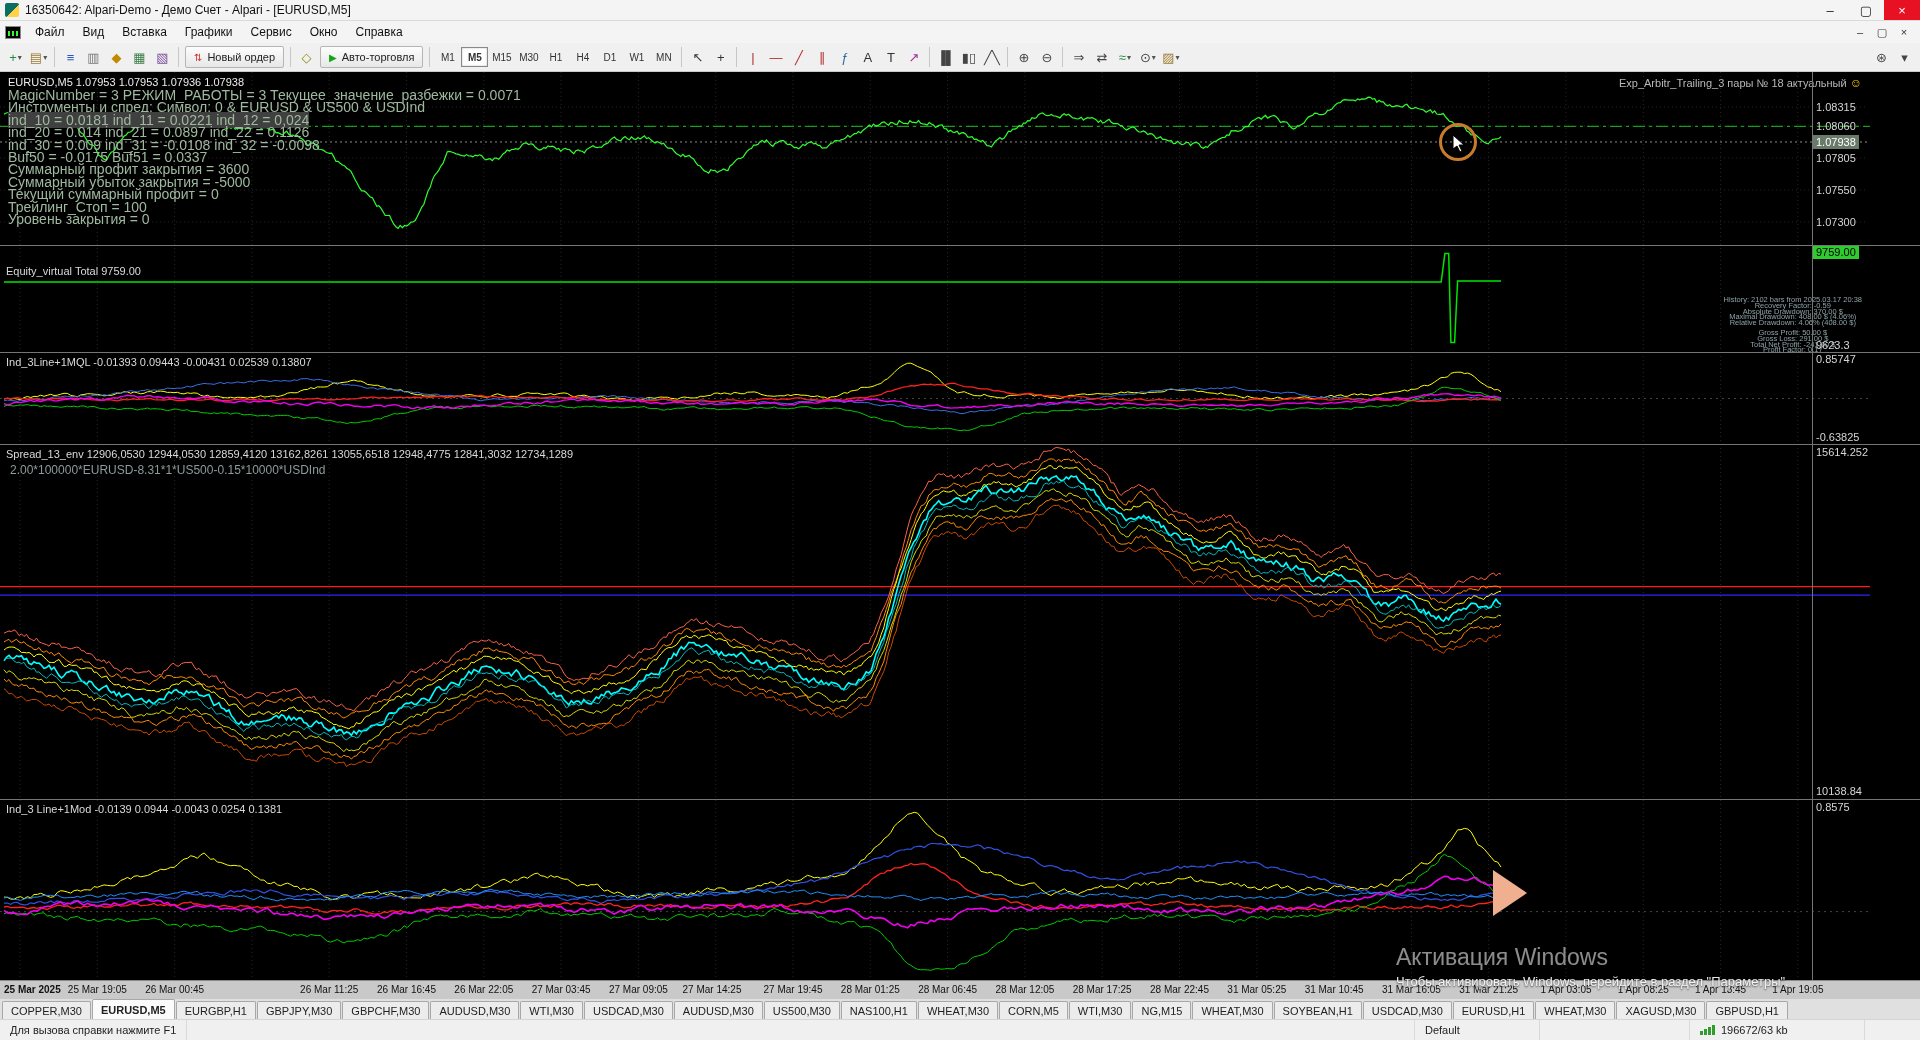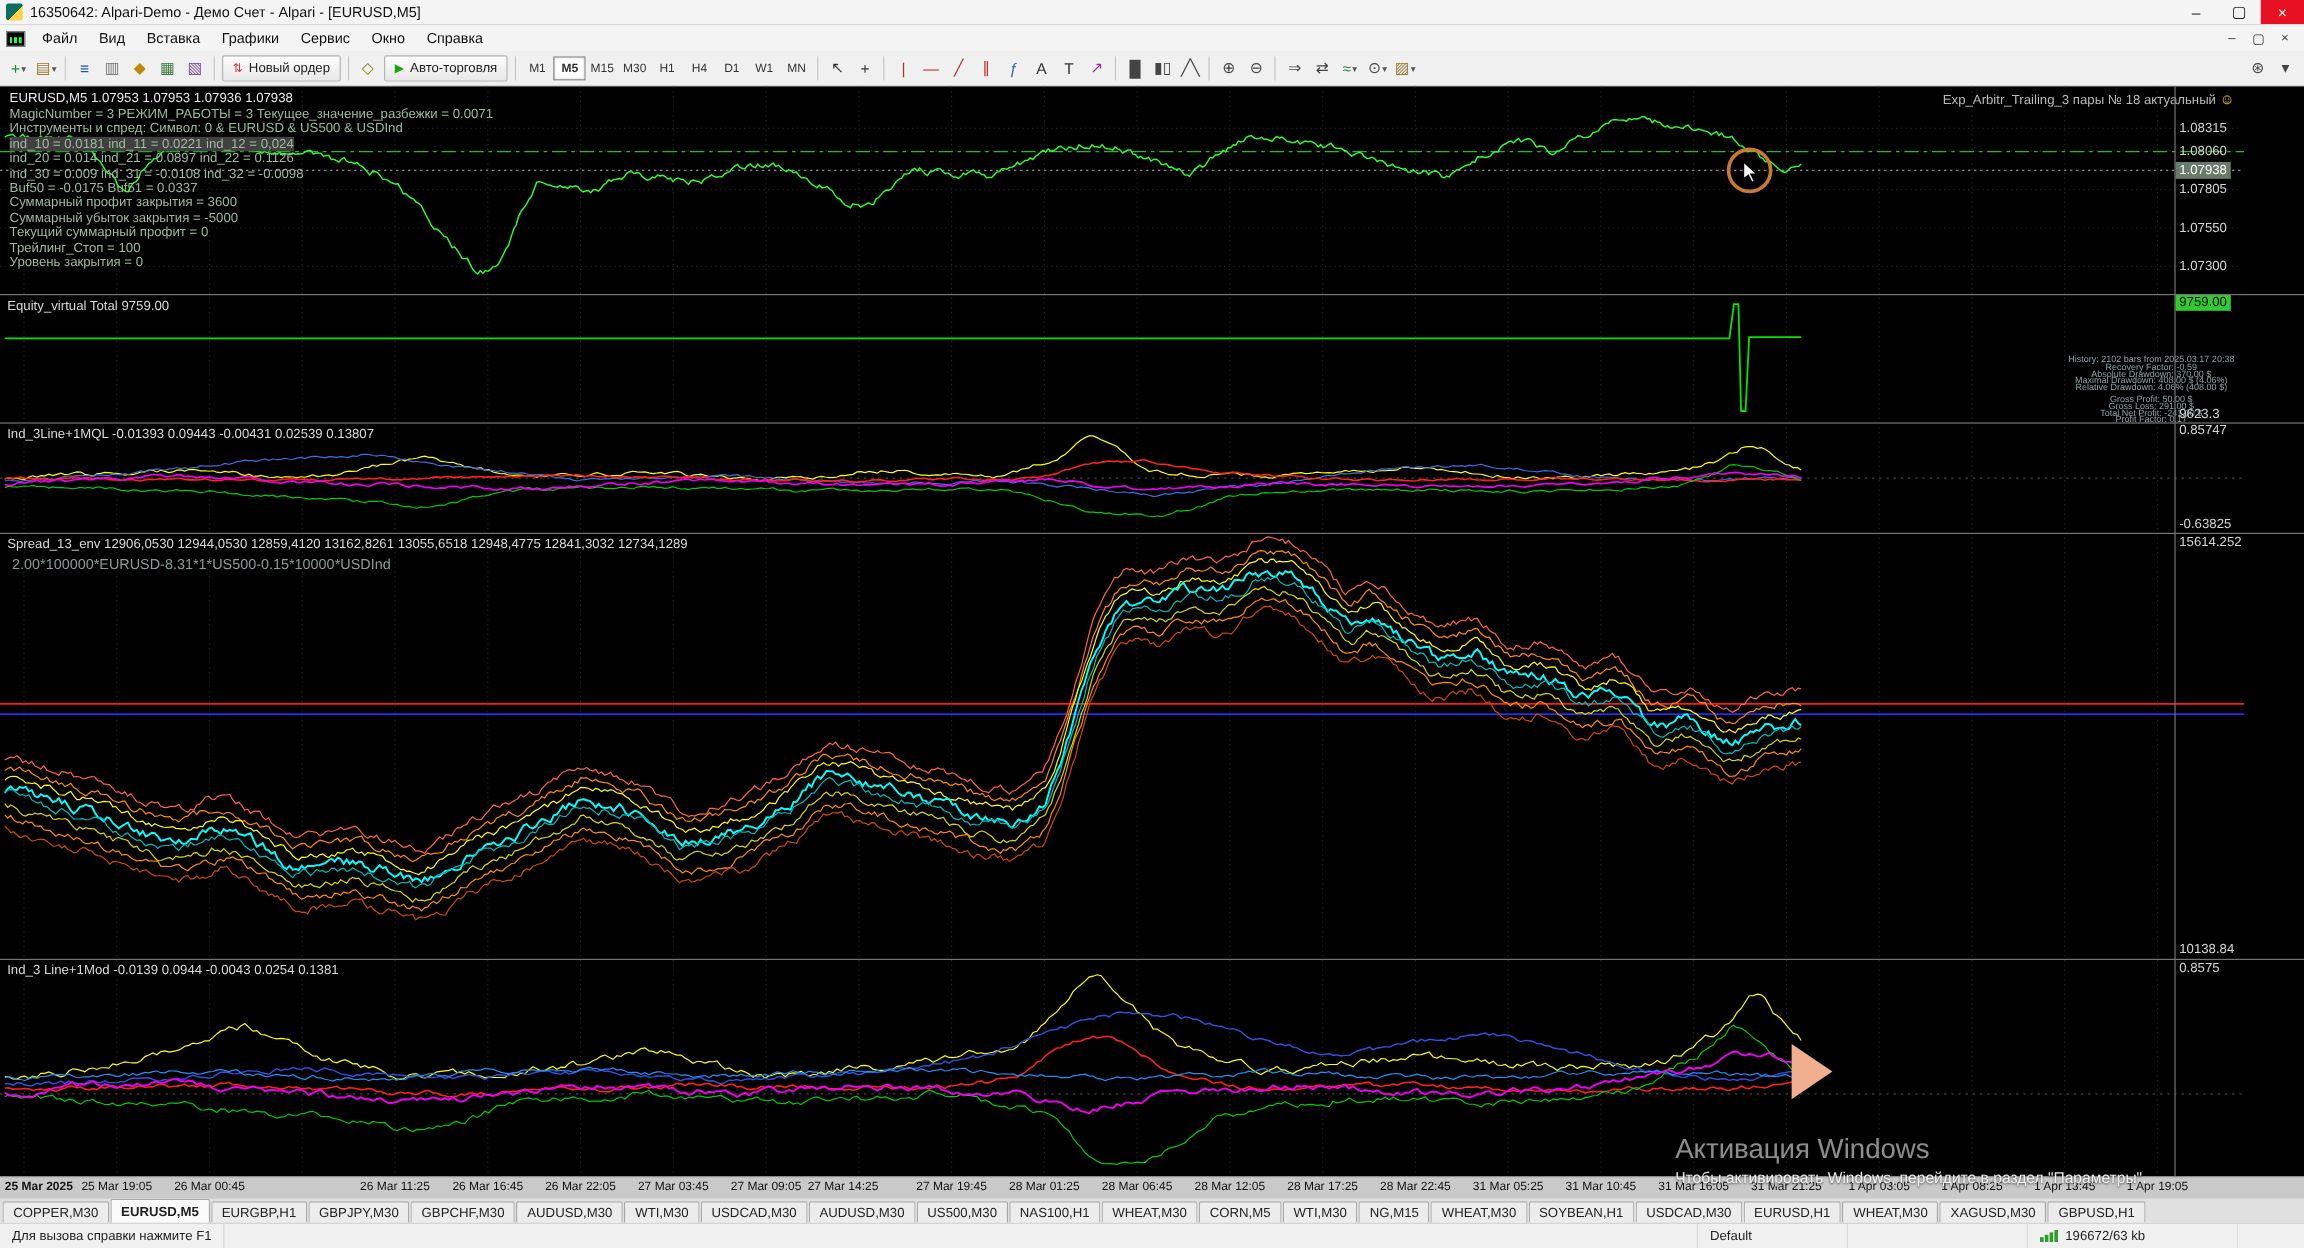--- a/index.html
+++ b/index.html
@@ -35,21 +35,21 @@
 
   
   #chart-region{position:absolute;left:0;top:72px;width:1920px;height:908px;background:#000;}
   #chart-svg{position:absolute;left:0;top:0;}
   .pane-sep{position:absolute;left:0;width:1920px;height:1px;background:#757575;}
   #price-axis{position:absolute;left:1812px;top:0;width:40px;height:100%;border-left:1px solid #757575;}
   .pa-label{position:absolute;left:3px;height:14px;line-height:14px;font-size:11px;color:#d6d6d6;white-space:nowrap;}
   .pa-label.boxed{left:0;padding:0 3px;}
 
   .ohlc{position:absolute;left:8px;top:4px;font-size:11px;color:#ececec;}
-  #comment-block{position:absolute;left:8px;top:17px;font-size:11px;line-height:12.4px;color:#9fb89f;white-space:nowrap;}
+  #comment-block{position:absolute;left:8px;top:17px;font-size:14px;line-height:12.4px;color:#9fb89f;white-space:nowrap;}
   .c-line .hl{background:#404040;}
   .expert{position:absolute;right:58px;top:4px;font-size:11px;color:#b9b9b9;}
   .smiley{color:#ffd400;font-size:12px;}
   .pane-label{position:absolute;left:6px;font-size:11px;color:#d9d9d9;white-space:nowrap;}
   .formula{position:absolute;left:10px;font-size:12px;color:#8d9b9b;white-space:nowrap;}
   #equity-stats{position:absolute;right:58px;top:225px;text-align:center;font-size:7.5px;line-height:5.8px;color:#8fa3a8;}
   #mod-legend{position:absolute;right:58px;top:733px;text-align:right;font-size:12.5px;line-height:14.8px;font-weight:bold;}
 
   .cursor-ring{position:absolute;left:1439px;top:51px;width:38px;height:38px;border:3px solid #c87a2e;border-radius:50%;}
   .cursor-arrow{position:absolute;left:1452px;top:62px;}
@@ -348,21 +348,21 @@
         <div class="c-line">Суммарный убыток закрытия = -5000</div>
         <div class="c-line">Текущий суммарный профит = 0</div>
         <div class="c-line">Трейлинг_Стоп = 100</div>
         <div class="c-line">Уровень закрытия = 0</div>
       </div>
     <div class="expert">
       <span>Exp_Arbitr_Trailing_3 пары № 18 актуальный</span>
       <span class="smiley">☺</span>
     </div>
 
-    <div class="pane-label" style="top:177px;text-align:center;">Equity_virtual Total 9759.00</div>
+    <div class="pane-label" style="top:193px;text-align:center;">Equity_virtual Total 9759.00</div>
     <div class="pane-label" style="top:284px;">Ind_3Line+1MQL -0.01393 0.09443 -0.00431 0.02539 0.13807</div>
     <div class="pane-label" style="top:376px;">Spread_13_env 12906,0530 12944,0530 12859,4120 13162,8261 13055,6518 12948,4775 12841,3032 12734,1289</div>
     <div class="formula" style="top:391px;">2.00*100000*EURUSD-8.31*1*US500-0.15*10000*USDInd</div>
     <div class="pane-label" style="top:731px;">Ind_3 Line+1Mod -0.0139 0.0944 -0.0043 0.0254 0.1381</div>
 
     <div id="equity-stats">
         <div class="eq-line">History: 2102 bars from 2025.03.17 20:38</div>
         <div class="eq-line">Recovery Factor: -0.59</div>
         <div class="eq-line">Absolute Drawdown: 370.00 $</div>
         <div class="eq-line">Maximal Drawdown: 408.00 $ (4.06%)</div>
@@ -402,21 +402,21 @@
   <div id="time-axis">
       <span class="t-label first" style="left: 4px;">25 Mar 2025</span>
       <span class="t-label" style="left: 52.3px;">25 Mar 19:05</span>
       <span class="t-label" style="left: 129.6px;">26 Mar 00:45</span>
       <span class="t-label" style="left: 206.9px; margin-top: 37px;">26 Mar 06:05</span>
       <span class="t-label" style="left: 284.2px;">26 Mar 11:25</span>
       <span class="t-label" style="left: 361.5px;">26 Mar 16:45</span>
       <span class="t-label" style="left: 438.8px;">26 Mar 22:05</span>
       <span class="t-label" style="left: 516.1px;">27 Mar 03:45</span>
       <span class="t-label" style="left: 593.4px;">27 Mar 09:05</span>
-      <span class="t-label" style="left: 642px; text-align: right;">27 Mar 14:25</span>
+      <span class="t-label" style="left: 667px;">27 Mar 14:25</span>
       <span class="t-label" style="left: 748px;">27 Mar 19:45</span>
       <span class="t-label" style="left: 825.3px;">28 Mar 01:25</span>
       <span class="t-label" style="left: 902.6px;">28 Mar 06:45</span>
       <span class="t-label" style="left: 979.9px;">28 Mar 12:05</span>
       <span class="t-label" style="left: 1057.2px;">28 Mar 17:25</span>
       <span class="t-label" style="left: 1134.5px;">28 Mar 22:45</span>
       <span class="t-label" style="left: 1211.8px;">31 Mar 05:25</span>
       <span class="t-label" style="left: 1289.1px;">31 Mar 10:45</span>
       <span class="t-label" style="left: 1366.4px;">31 Mar 16:05</span>
       <span class="t-label" style="left: 1443.7px;">31 Mar 21:25</span>

